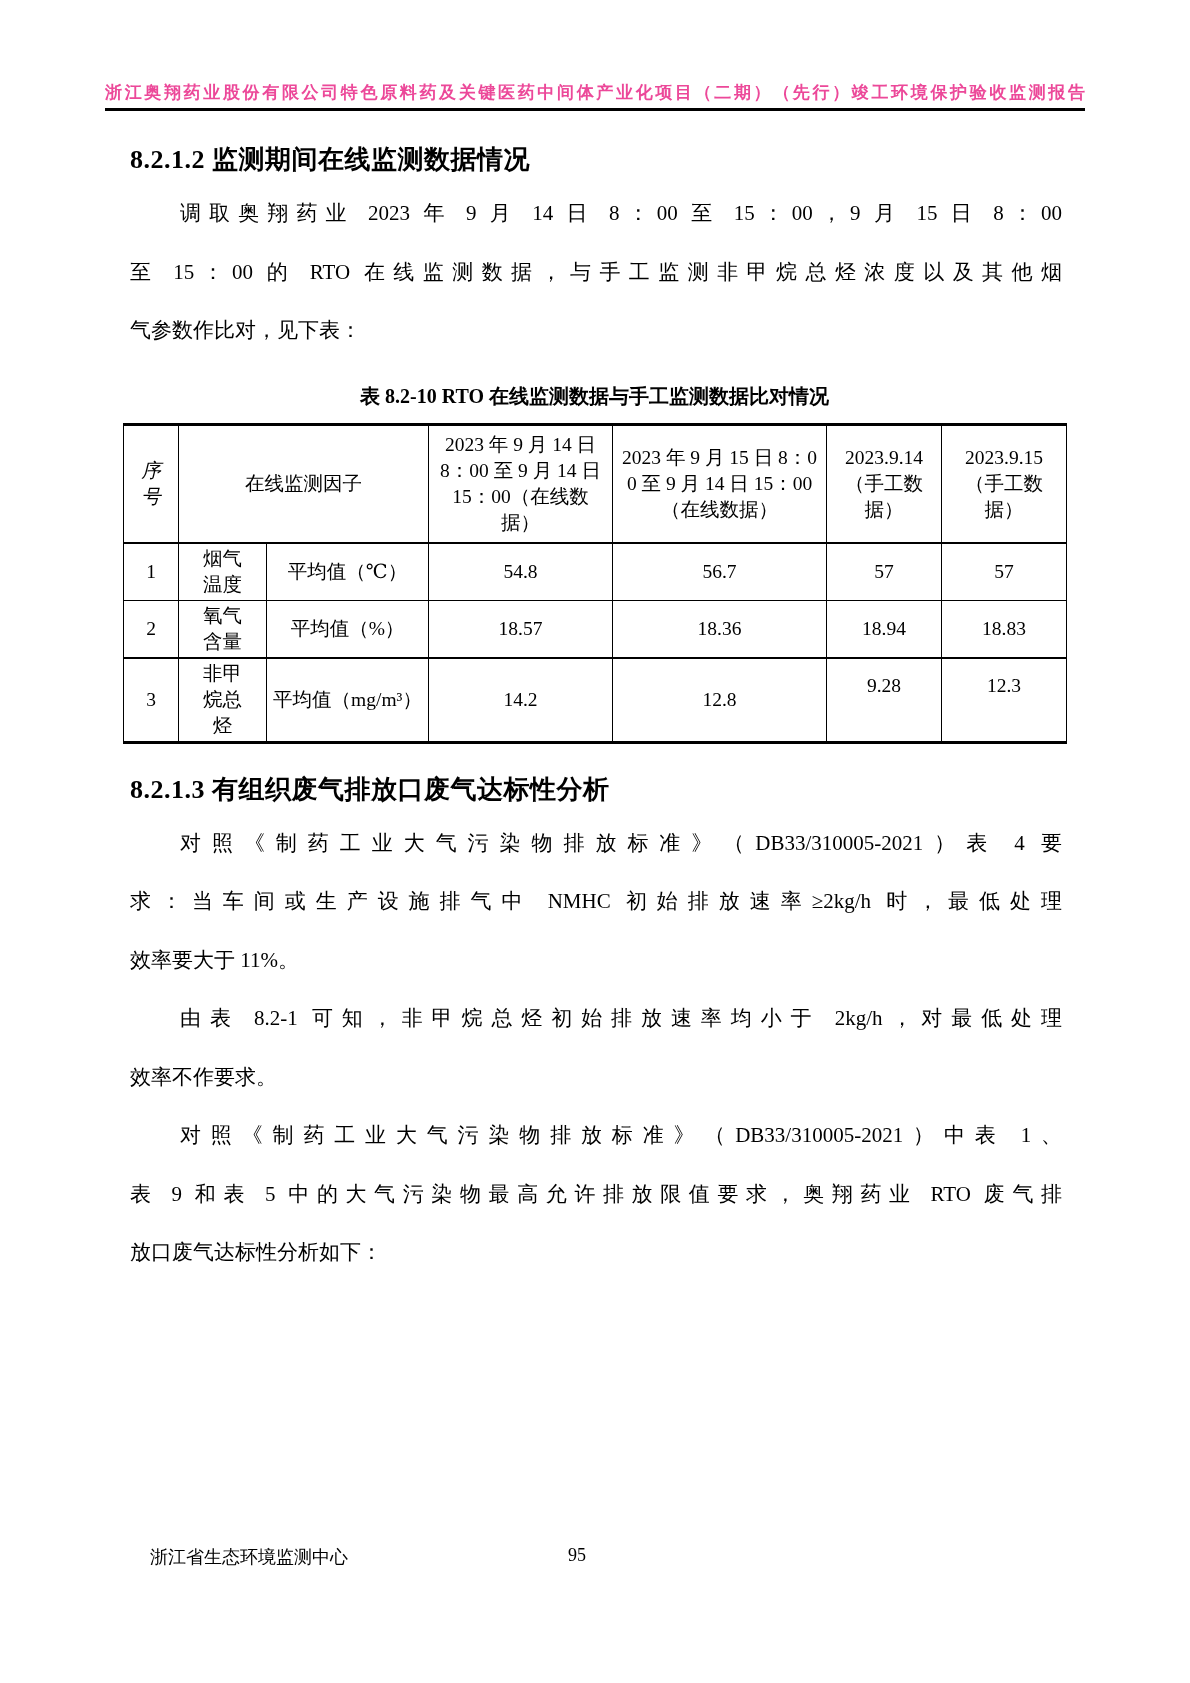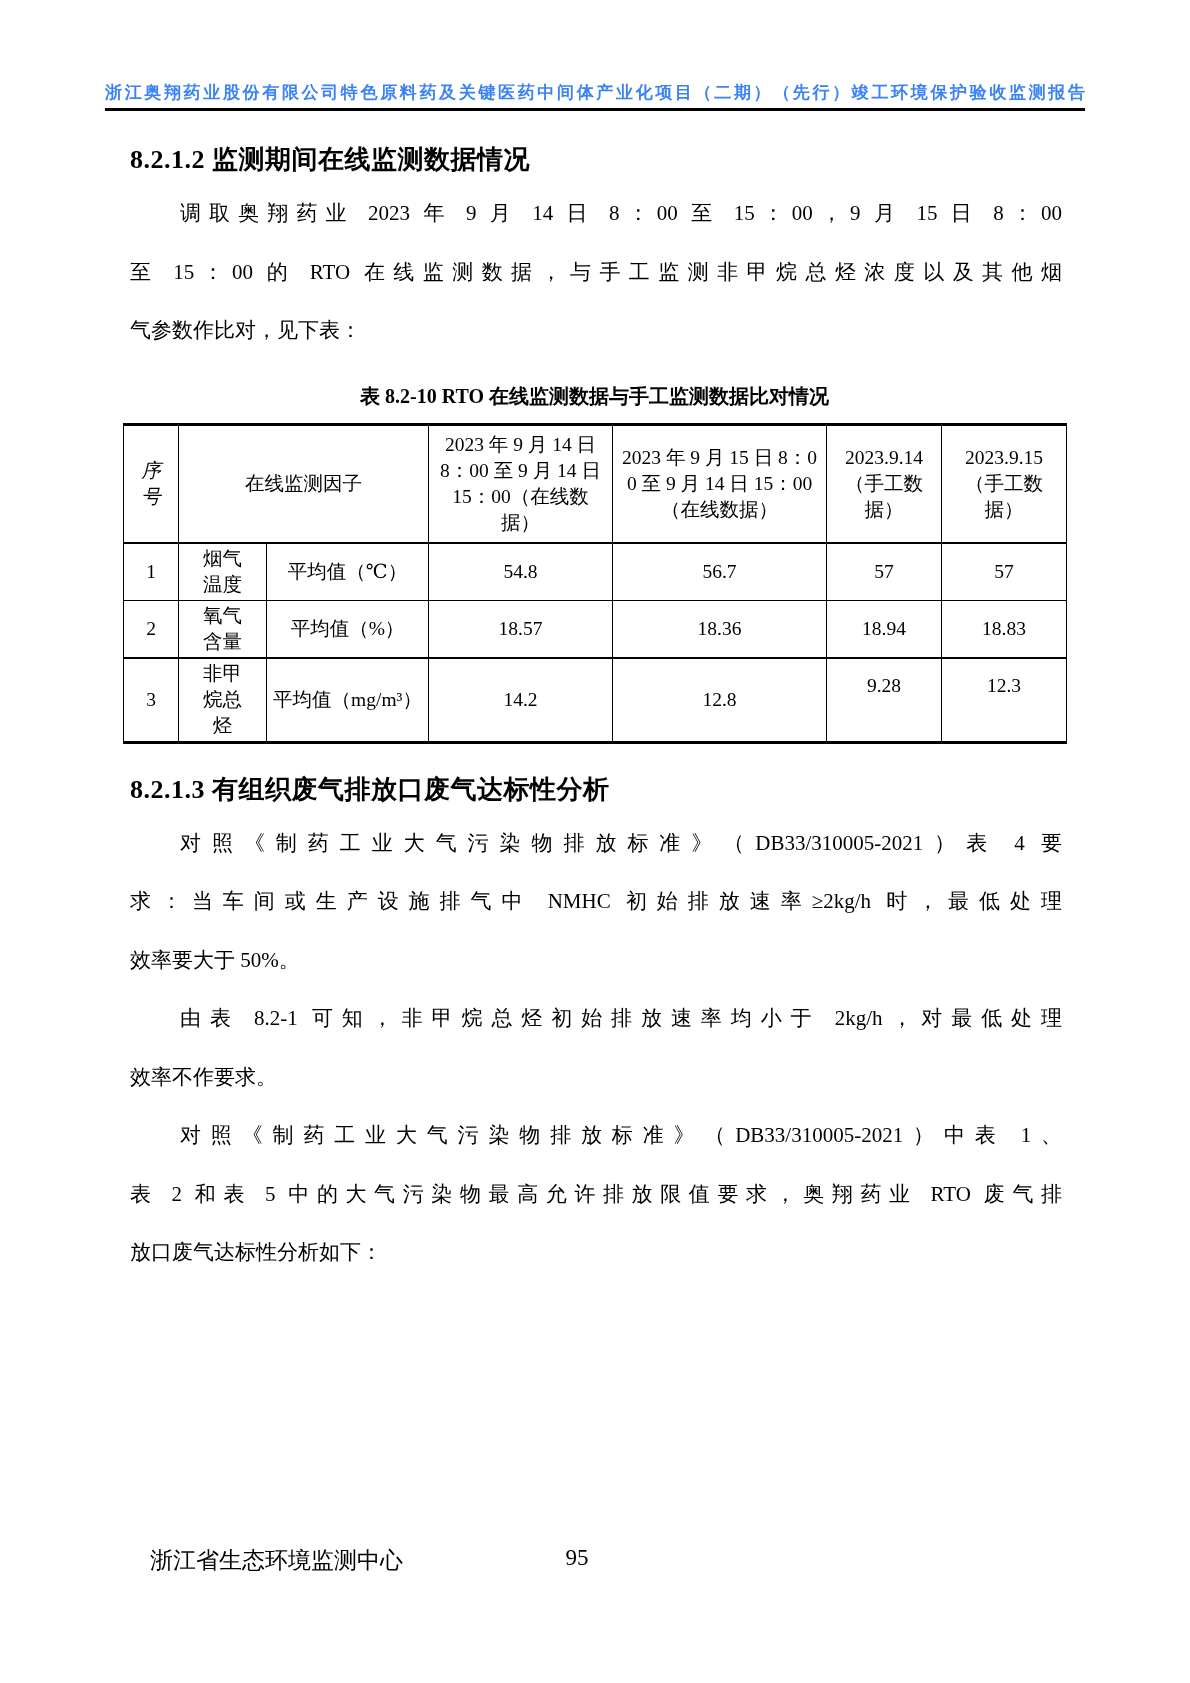--- a/index.html
+++ b/index.html
@@ -13,21 +13,21 @@
     overflow: hidden;
   }
   
   .doc-header { margin: 82px 105px 0 105px; }
   .doc-header-text {
     font-size: 17px;
     font-weight: bold;
     line-height: 21px;
     text-align: justify;
     text-align-last: justify;
-    color: #3b82f6;
+    color: #ec4899;
   }
   .doc-header-rule {
     margin-top: 5px;
     border-bottom: 3px solid #000;
     height: 0;
   }
   
   .content { margin-left: 130px; width: 932px; }
   .sec-heading {
     font-size: 26px;
@@ -82,21 +82,21 @@
   .data-table tbody tr.r3 { height: 56px; }
   .data-table td.cell-factor { padding: 2px 24px; }
   .data-table td.vtop { vertical-align: top; padding-top: 14px; }
   
   .doc-footer {
     position: absolute;
     top: 1545px;
     left: 0;
     width: 1190px;
     height: 24px;
-    font-size: 23px;
+    font-size: 18px;
   }
   .footer-org { position: absolute; left: 150px; top: 0; }
   .footer-page { position: absolute; left: 577px; top: 0; transform: translateX(-50%); }
 </style>
 </head>
 <body>
 
 <div class="page">
 
   <div class="doc-header">
@@ -165,31 +165,31 @@
           <td class="vtop">12.3</td>
         </tr>
       </tbody>
     </table>
 
     <div class="sec-heading second">8.2.1.3 有组织废气排放口废气达标性分析</div>
 
     <div class="para">
       <div class="pline indent">对照《制药工业大气污染物排放标准》（DB33/310005-2021）表 4 要</div>
       <div class="pline">求：当车间或生产设施排气中 NMHC 初始排放速率≥2kg/h 时，最低处理</div>
-      <div class="pline last">效率要大于 50%。</div>
+      <div class="pline last">效率要大于 11%。</div>
     </div>
 
     <div class="para">
       <div class="pline indent">由表 8.2-1 可知，非甲烷总烃初始排放速率均小于 2kg/h，对最低处理</div>
       <div class="pline last">效率不作要求。</div>
     </div>
 
     <div class="para">
       <div class="pline indent">对照《制药工业大气污染物排放标准》（DB33/310005-2021）中表 1、</div>
-      <div class="pline">表 2 和表 5 中的大气污染物最高允许排放限值要求，奥翔药业 RTO 废气排</div>
+      <div class="pline">表 9 和表 5 中的大气污染物最高允许排放限值要求，奥翔药业 RTO 废气排</div>
       <div class="pline last">放口废气达标性分析如下：</div>
     </div>
 
   </div>
 
   <div class="doc-footer">
     <span class="footer-org">浙江省生态环境监测中心</span>
     <span class="footer-page">95</span>
   </div>
 

